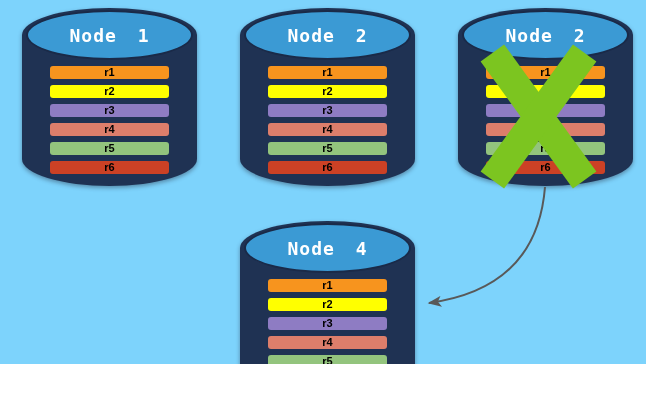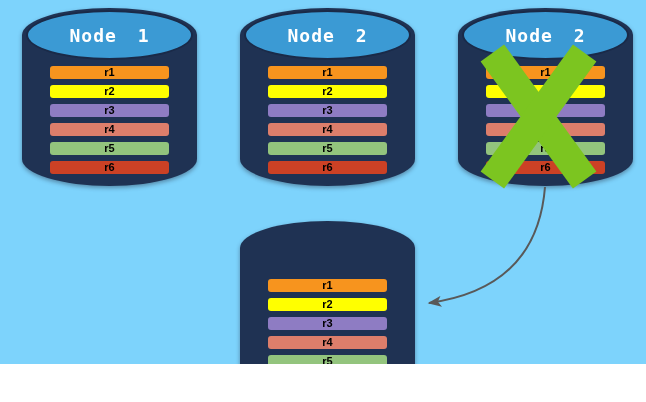--- a/index.html
+++ b/index.html
@@ -116,20 +116,23 @@
       <div class="row" style="background: rgb(204, 65, 37); color: rgb(0, 0, 0);">r6</div>
     </div>
     <div class="xmark">
       <div class="xleg a" style="background: rgb(124, 197, 32);"></div>
       <div class="xleg b" style="background: rgb(124, 197, 32);"></div>
     </div>
   </div>
 
   <div class="node" id="n4">
     <div class="cyl" style="background: rgb(31, 50, 83);"></div>
+    <div class="cap" style="background: rgb(59, 154, 212); border-color: rgb(26, 42, 72);">
+      <span class="title" style="color: rgb(255, 255, 255);">Node 4</span>
+    </div>
     <div class="rows">
       <div class="row" style="background: rgb(247, 148, 30); color: rgb(0, 0, 0);">r1</div>
       <div class="row" style="background: rgb(255, 255, 0); color: rgb(0, 0, 0);">r2</div>
       <div class="row" style="background: rgb(142, 124, 195); color: rgb(0, 0, 0);">r3</div>
       <div class="row" style="background: rgb(221, 126, 107); color: rgb(0, 0, 0);">r4</div>
       <div class="row" style="background: rgb(147, 196, 125); color: rgb(0, 0, 0);">r5</div>
       <div class="row" style="background: rgb(204, 65, 37); color: rgb(0, 0, 0);">r6</div>
     </div>
   </div>
 

